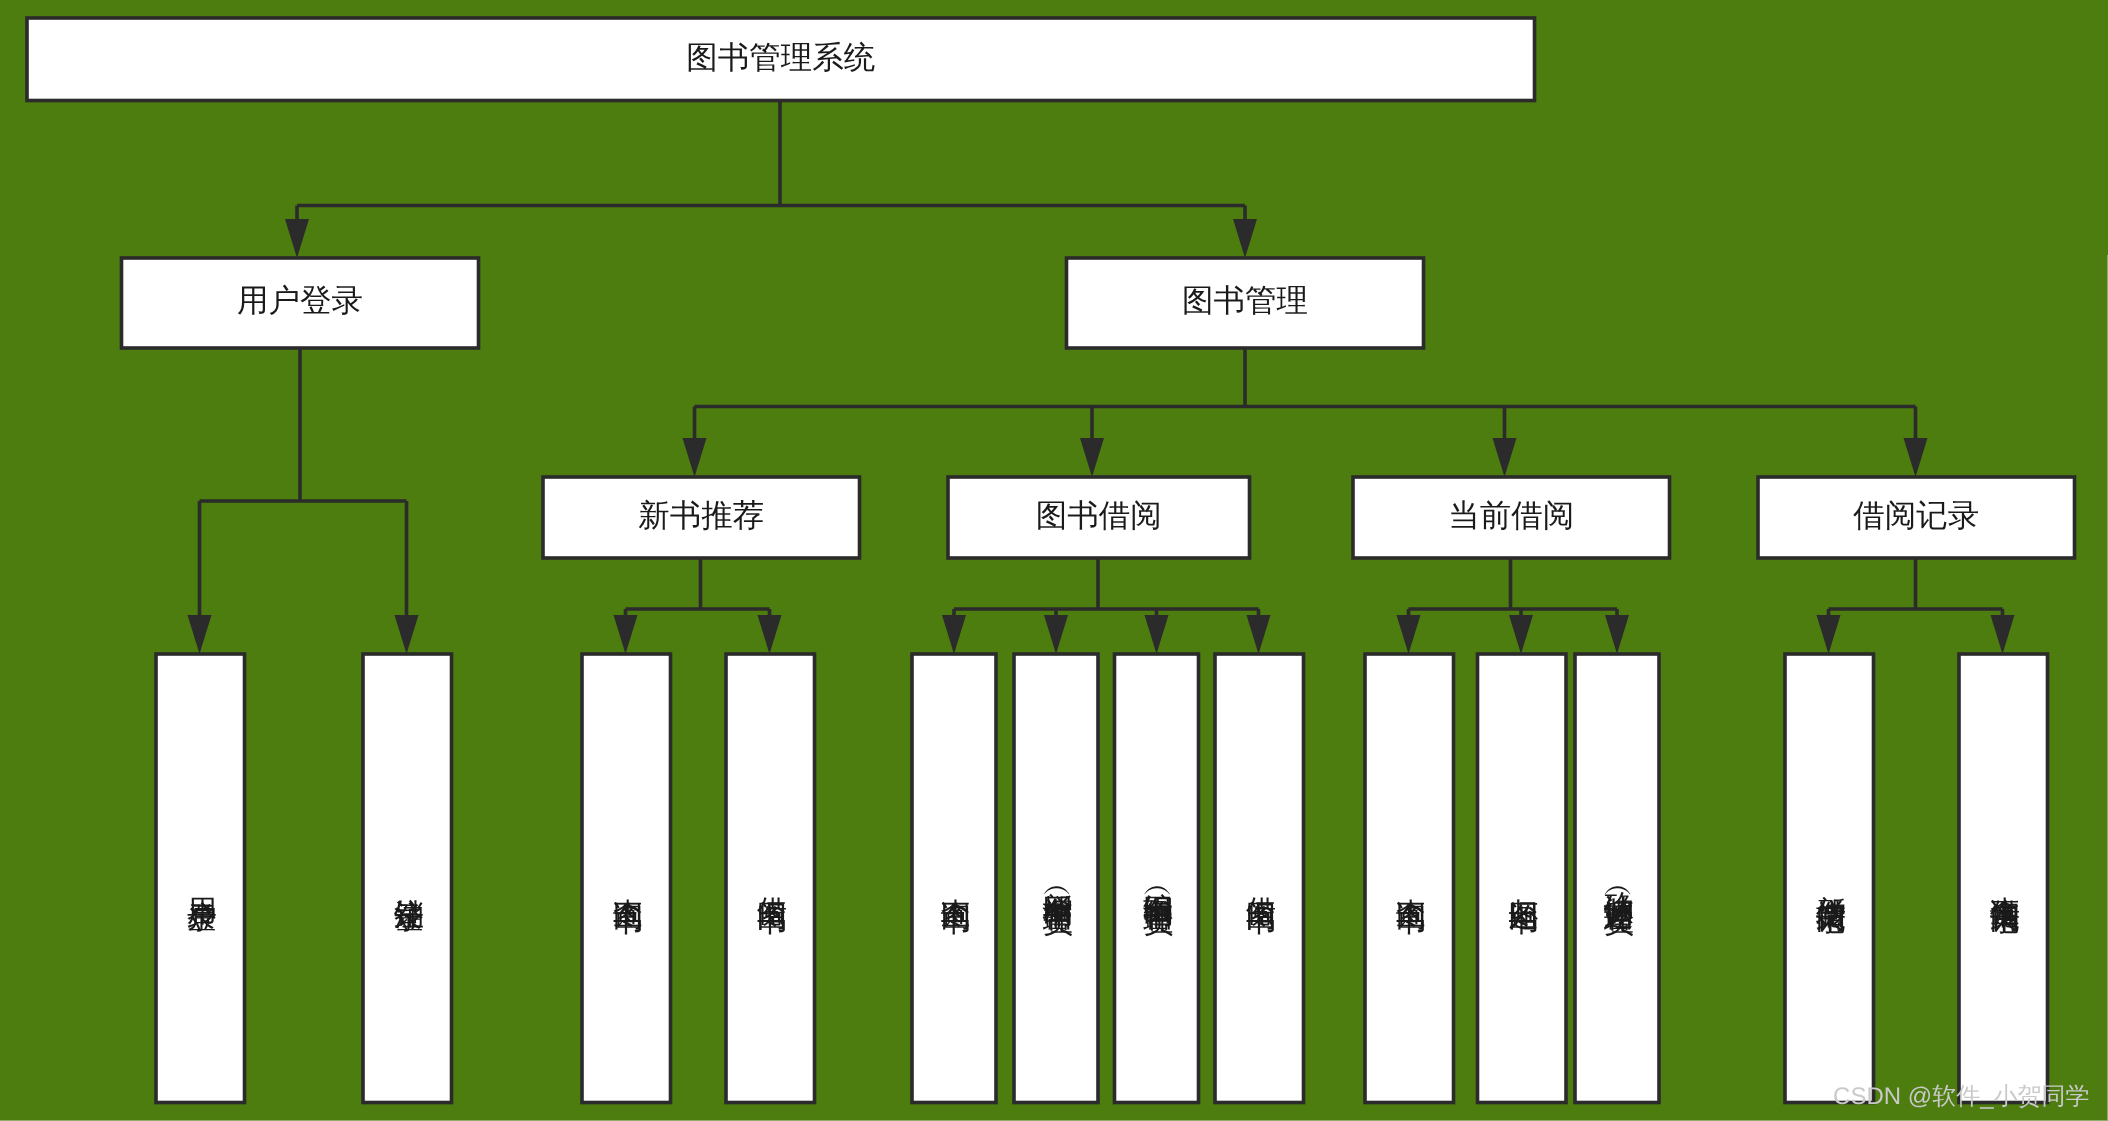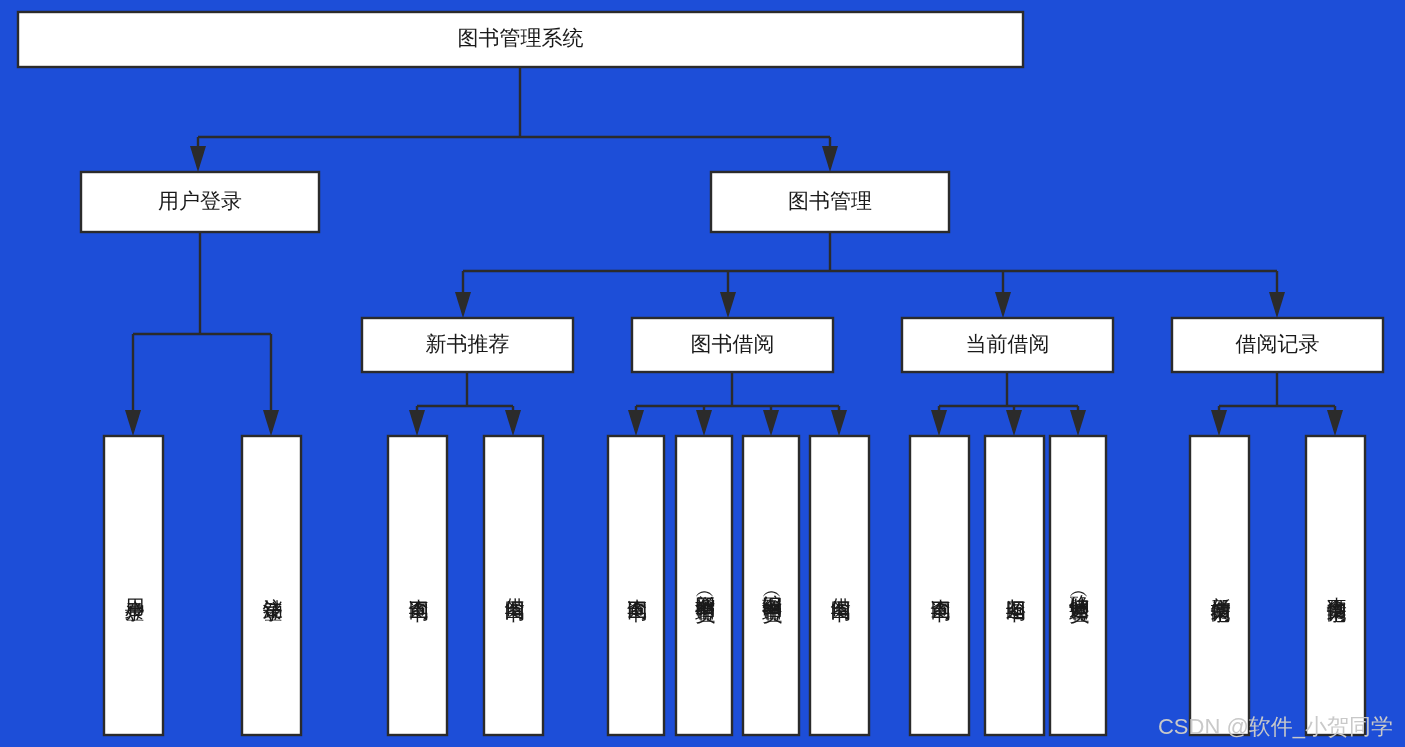--- a/index.html
+++ b/index.html
@@ -10,21 +10,21 @@
   body {
     width: 1405px;
     height: 747px;
     font-family: "Liberation Sans", "DejaVu Sans", sans-serif;
     overflow: hidden;
   }
   #diagram-root {
     position: relative;
     width: 1405px;
     height: 747px;
-    background: #1d4ed8;
+    background: #4d7c0f;
   }
   svg#tree-svg {
     position: absolute;
     left: 0;
     top: 0;
     width: 1405px;
     height: 747px;
     display: block;
   }
   .node-box {
@@ -53,21 +53,21 @@
   }
   .edge-arrow {
     fill: #2b2b2b;
     stroke: none;
   }
   .watermark {
     position: absolute;
     right: 12px;
     bottom: 5px;
     color: #c9c9c9;
-    font-size: 22px;
+    font-size: 16px;
     font-family: "Liberation Sans", "DejaVu Sans", sans-serif;
     white-space: nowrap;
     user-select: none;
   }
 </style>
 </head>
 <body>
 
 <div id="diagram-root">
 

